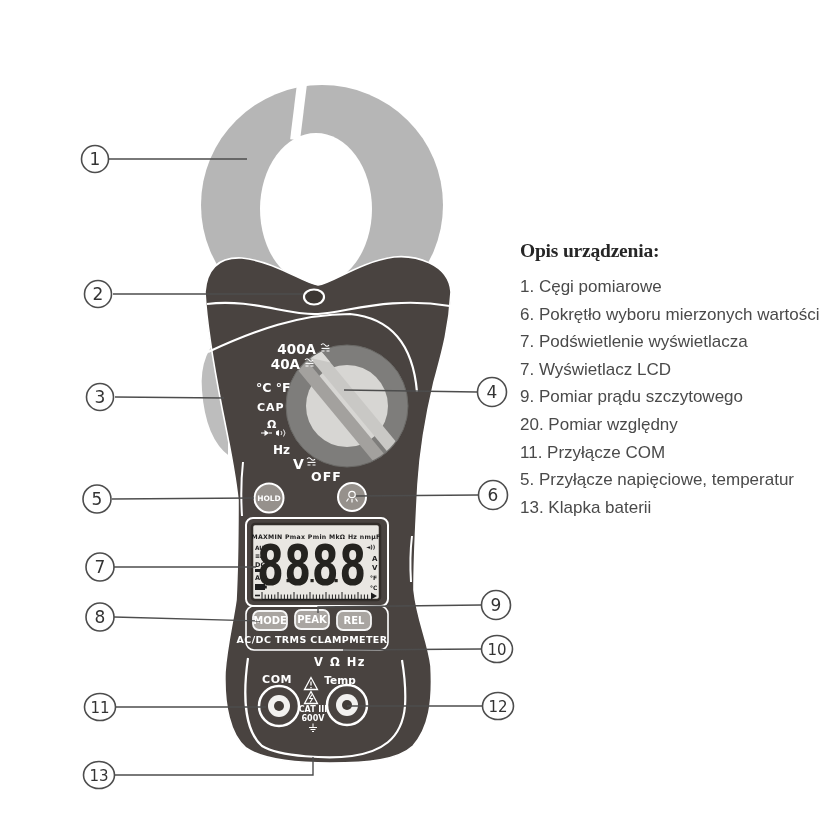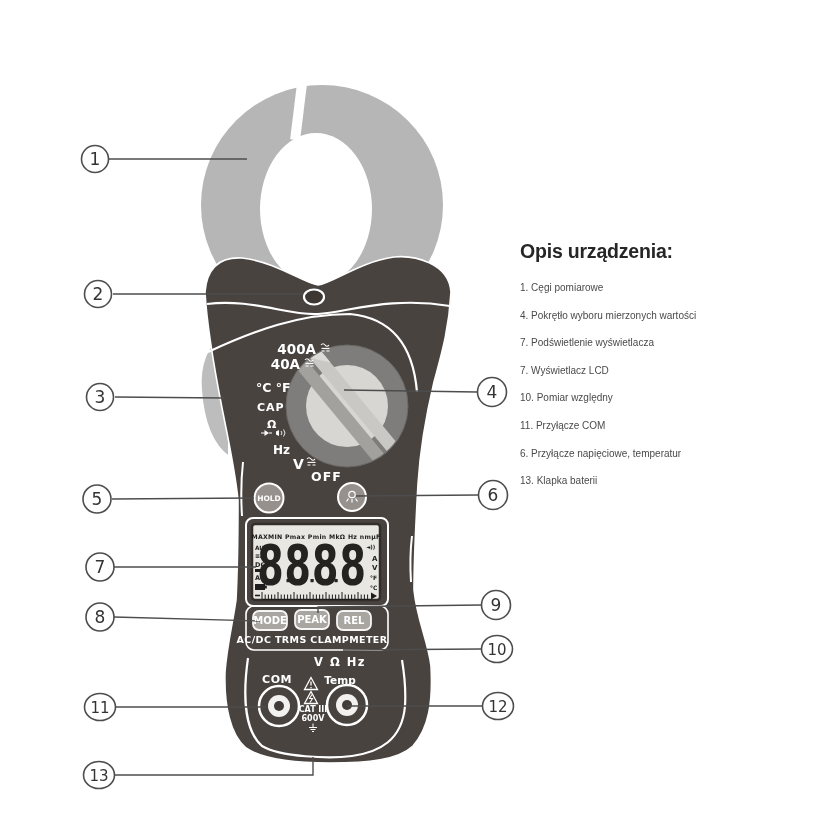--- a/index.html
+++ b/index.html
@@ -1,22 +1,22 @@
 <!DOCTYPE html>
 <html><head>
 <meta charset="utf-8">
 <style>
   html,body{margin:0;padding:0;background:#fff;}
   .stage{position:relative;width:840px;height:840px;background:#ffffff;overflow:hidden;
          font-family:"Liberation Sans",sans-serif;}
   .stage svg{position:absolute;left:0;top:0;}
   .desc{position:absolute;left:520px;top:240px;width:310px;}
-  .desc h2{font-family:Liberation Sans, sans-serif;font-size:19.5px;font-weight:bold;
+  .desc h2{font-family:Liberation Serif, serif;font-size:19.5px;font-weight:bold;
            color:#262626;margin:0 0 11px 0;letter-spacing:-0.2px;}
-  .desc .item{font-size:10px;color:#4a4a4a;line-height:27.6px;white-space:nowrap;}
+  .desc .item{font-size:17px;color:#4a4a4a;line-height:27.6px;white-space:nowrap;}
   svg text{font-family:"DejaVu Sans",sans-serif;}
   .callout-num{font-size:17px;fill:#333;}
   .callout-num2{font-size:15px;fill:#333;}
 </style>
 </head>
 <body>
 
 <div class="stage">
 
 <svg width="840" height="840" viewBox="0 0 840 840">
@@ -260,22 +260,23 @@
     <g>
       <ellipse cx="99" cy="775" rx="15.5" ry="13.5" fill="#fff" stroke="#4d4d4d" stroke-width="1.6"></ellipse>
       <text x="99" y="780.5" class="callout-num2">13</text>
     </g>
   </g>
 </svg>
 
   <div class="desc">
     <h2>Opis urządzenia:</h2>
     <div class="item">1. Cęgi pomiarowe</div>
-    <div class="item">4. Pokrętło wyboru mierzonych wartości</div>
+    <div class="item">6. Pokrętło wyboru mierzonych wartości</div>
     <div class="item">7. Podświetlenie wyświetlacza</div>
     <div class="item">7. Wyświetlacz LCD</div>
-    <div class="item">10. Pomiar względny</div>
+    <div class="item">9. Pomiar prądu szczytowego</div>
+    <div class="item">20. Pomiar względny</div>
     <div class="item">11. Przyłącze COM</div>
-    <div class="item">6. Przyłącze napięciowe, temperatur</div>
+    <div class="item">5. Przyłącze napięciowe, temperatur</div>
     <div class="item">13. Klapka baterii</div>
   </div>
 
 </div>
 
 </body></html>

